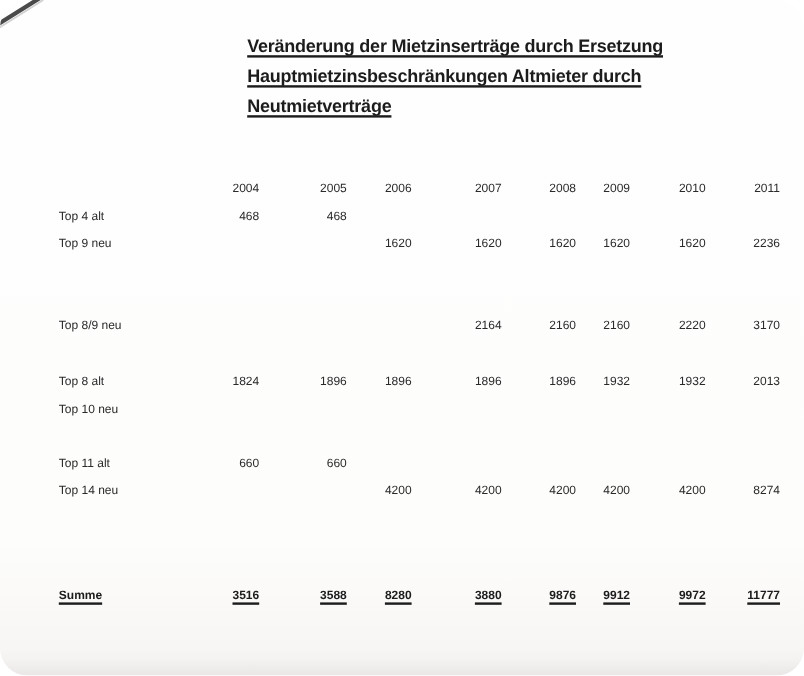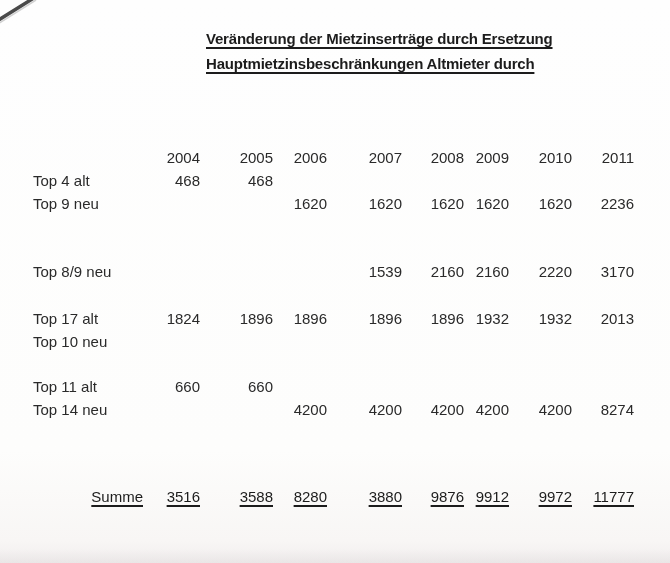--- a/index.html
+++ b/index.html
@@ -4,20 +4,21 @@
 <style>
   html, body { margin: 0; padding: 0; background: #ffffff; }
   .page {
     position: relative;
     width: 670px;
     height: 563px;
     overflow: hidden;
     background: linear-gradient(180deg, #fefefe 0%, #fdfdfc 80%, #f8f6f5 96%, #f1eeee 100%);
     font-family: "Liberation Sans", "DejaVu Sans", sans-serif;
     color: #2a2a2a;
+    border-radius: 23px;
   }
   .page::after {
     content: "";
     position: absolute;
     left: 0; right: 0; bottom: 0;
     height: 14px;
     background: linear-gradient(180deg, rgba(190,180,185,0) 0%, rgba(190,180,185,0.14) 100%);
     pointer-events: none;
   }
   .corner-svg {
@@ -39,64 +40,64 @@
     height: 25px;
     line-height: 25px;
   }
   .doc-title .tline span {
     text-decoration: underline;
     text-decoration-thickness: 1.5px;
     text-underline-offset: 3px;
   }
   table.data-table {
     position: absolute;
-    left: 33px;
+    left: 49px;
     top: 146px;
     width: 601px;
     border-collapse: collapse;
     table-layout: fixed;
-    font-size: 15px;
+    font-size: 10px;
     color: #2a2a2a;
   }
   table.data-table td {
     padding: 0;
     vertical-align: middle;
     white-space: nowrap;
     overflow: visible;
   }
   tr.data-row { height: 23px; }
   td.lbl { text-align: left; }
   td.num { text-align: right; }
   tr.sp-a td { height: 45px; }
   tr.sp-b td { height: 24px; }
   tr.sp-c td { height: 22px; }
   tr.sp-d td { height: 64px; }
   tr.summary-row { height: 23px; }
   tr.summary-row td {
-    font-weight: normal;
+    font-weight: bold;
     color: #1c1c1c;
     text-decoration: underline;
     text-decoration-thickness: 1.5px;
     text-underline-offset: 3px;
-    text-align: right;
   }
 </style>
 </head>
 <body>
 
 <div class="page">
 
   <svg class="corner-svg" width="50" height="30" aria-hidden="true">
     <line x1="-3" y1="21" x2="37" y2="-4" stroke="#4a4a4a" stroke-width="3.5" stroke-linecap="round"></line>
     <line x1="-2" y1="24" x2="36" y2="0" stroke="#9a9a9a" stroke-width="1.5" opacity="0.45"></line>
   </svg>
 
   <div class="doc-title">
     <div class="tline"><span>Veränderung der Mietzinserträge durch Ersetzung</span></div>
     <div class="tline"><span>Hauptmietzinsbeschränkungen Altmieter durch</span></div>
+    <div class="tline"><span>Neutmietverträge</span></div>
   </div>
 
   <table class="data-table">
     <colgroup>
       <col style="width:110px">
       <col style="width:57px">
         <col style="width:73px">
         <col style="width:54px">
         <col style="width:75px">
       <col style="width:62px">
@@ -142,33 +143,33 @@
 
       <tr class="sp-a">
           <td colspan="9"></td>
         </tr>
 
       <tr class="data-row">
         <td class="lbl">Top 8/9 neu</td>
         <td class="num"></td>
         <td class="num"></td>
         <td class="num"></td>
-        <td class="num">1539</td>
+        <td class="num">2164</td>
         <td class="num">2160</td>
         <td class="num">2160</td>
         <td class="num">2220</td>
         <td class="num">3170</td>
       </tr>
 
       <tr class="sp-b">
           <td colspan="9"></td>
         </tr>
 
       <tr class="data-row">
-        <td class="lbl">Top 17 alt</td>
+        <td class="lbl">Top 8 alt</td>
         <td class="num">1824</td>
         <td class="num">1896</td>
         <td class="num">1896</td>
         <td class="num">1896</td>
         <td class="num">1896</td>
         <td class="num">1932</td>
         <td class="num">1932</td>
         <td class="num">2013</td>
       </tr>
       <tr class="data-row">

